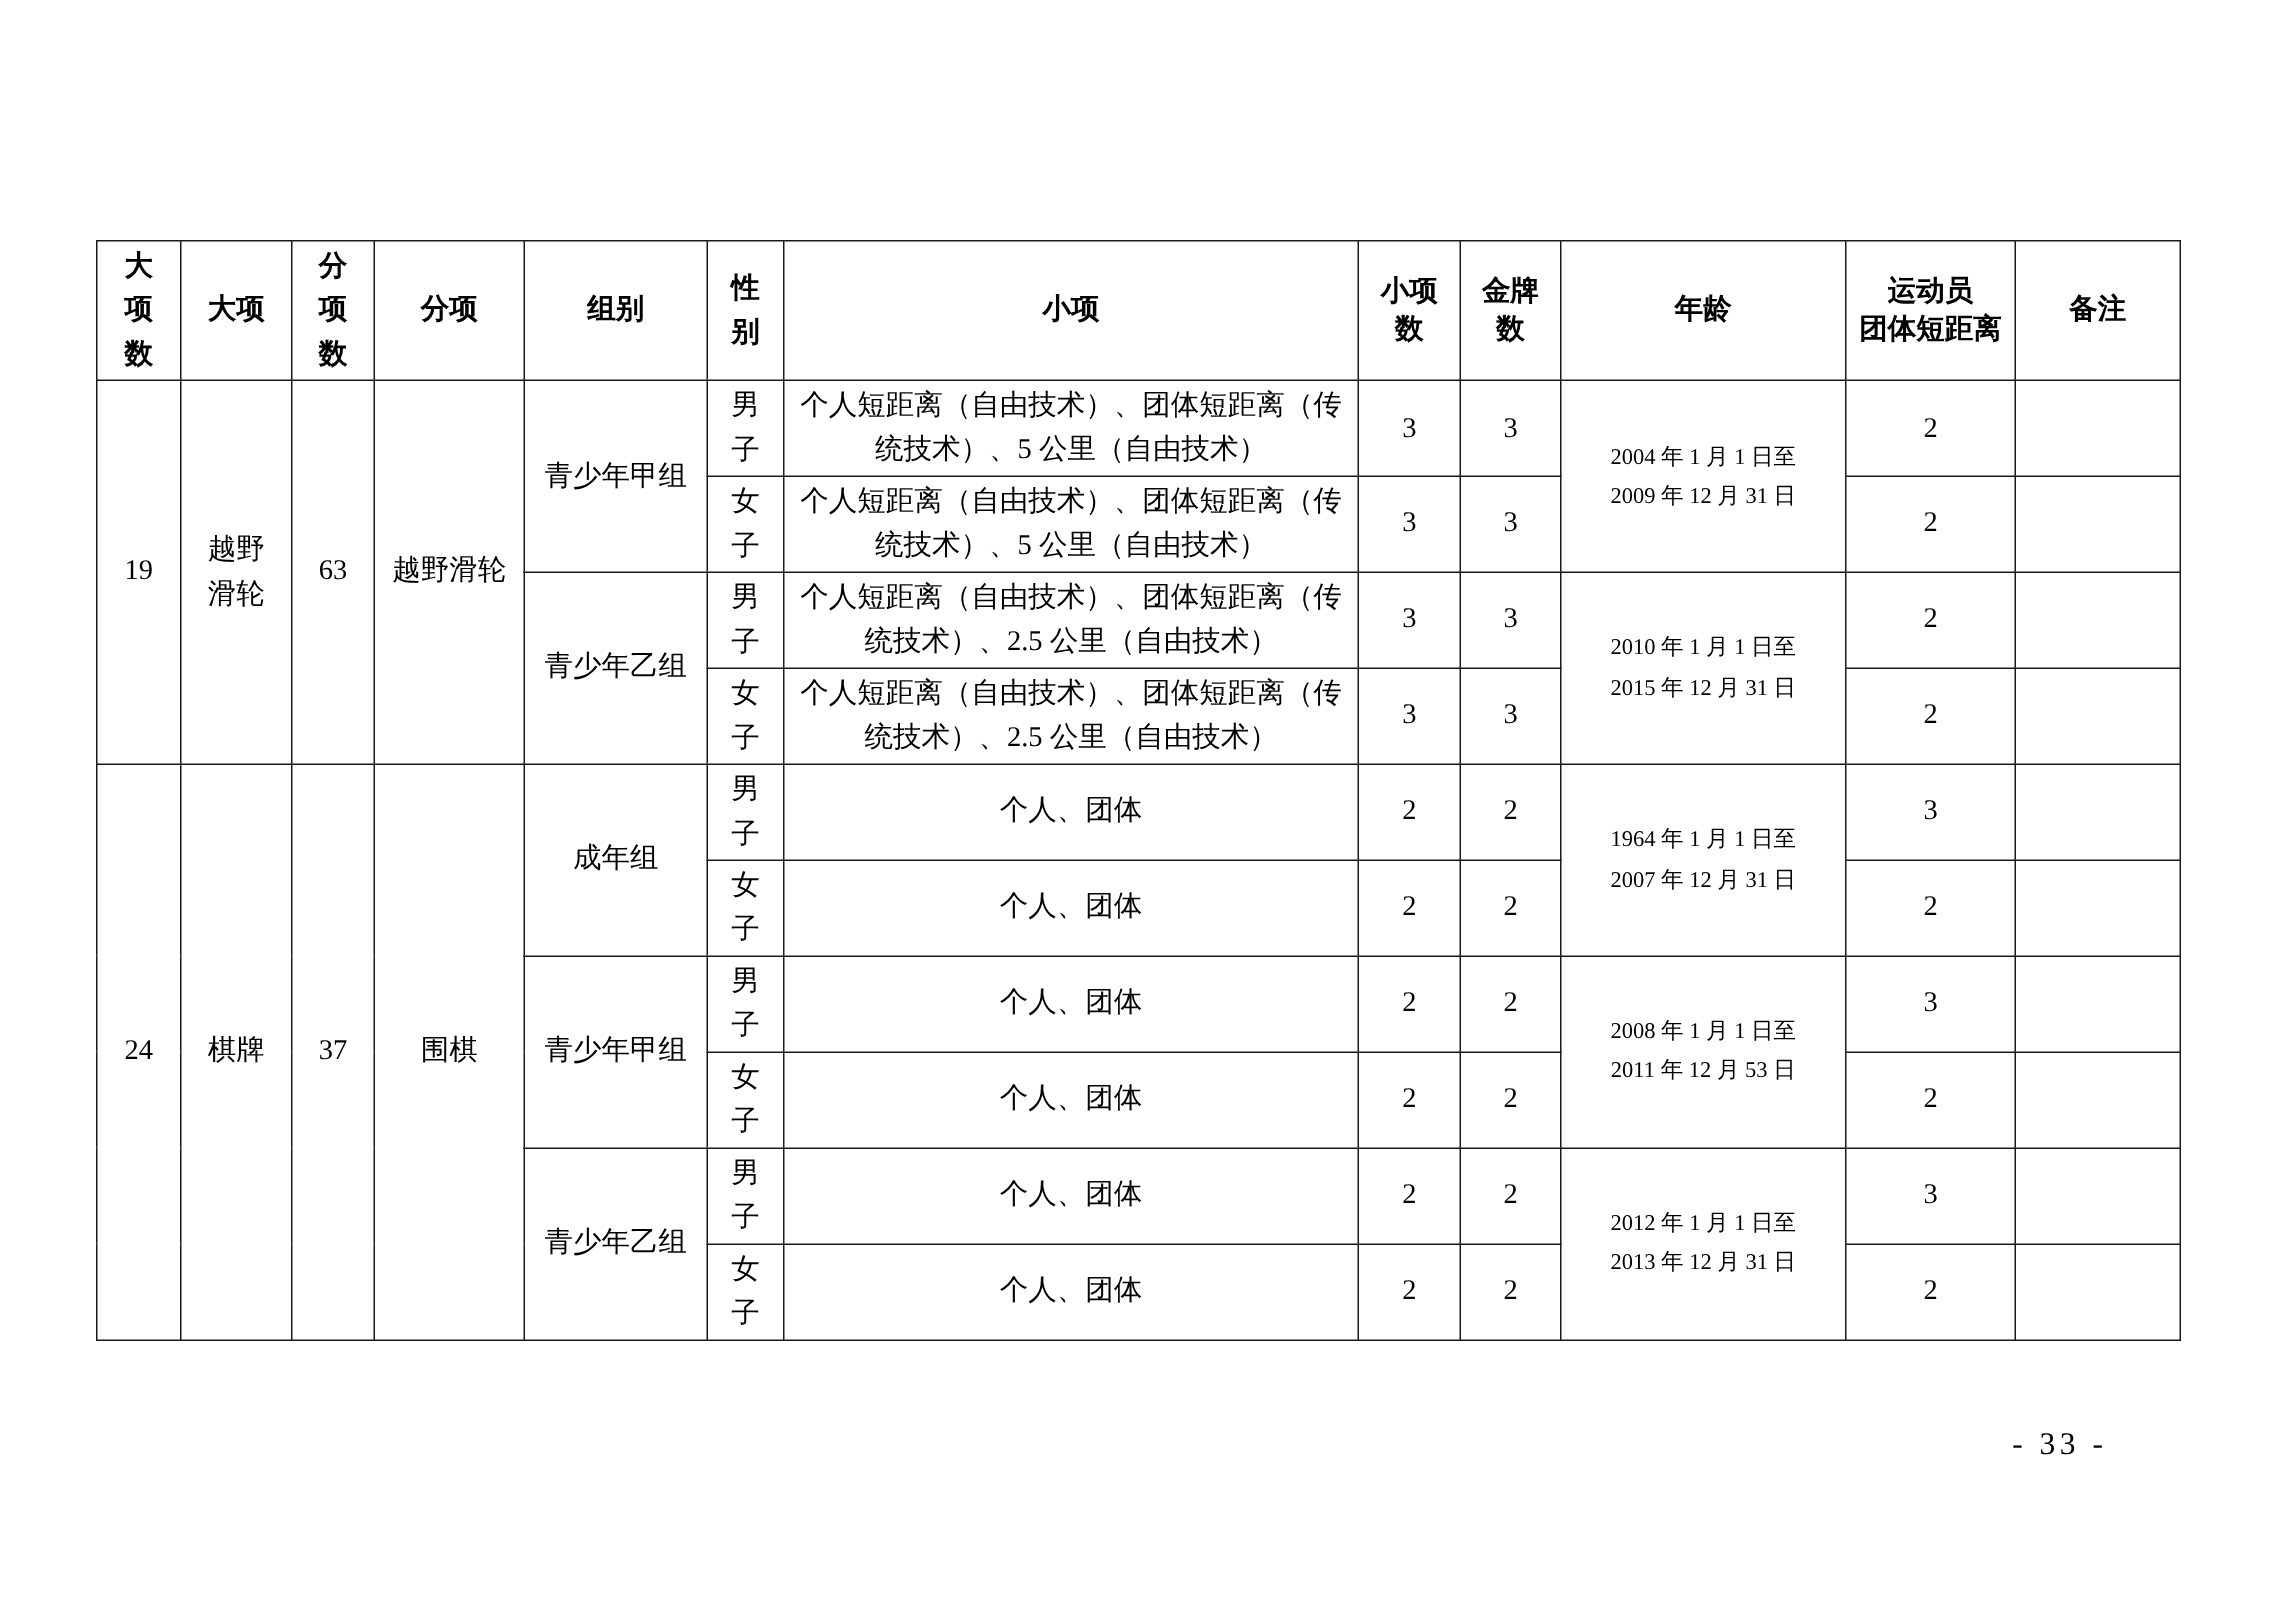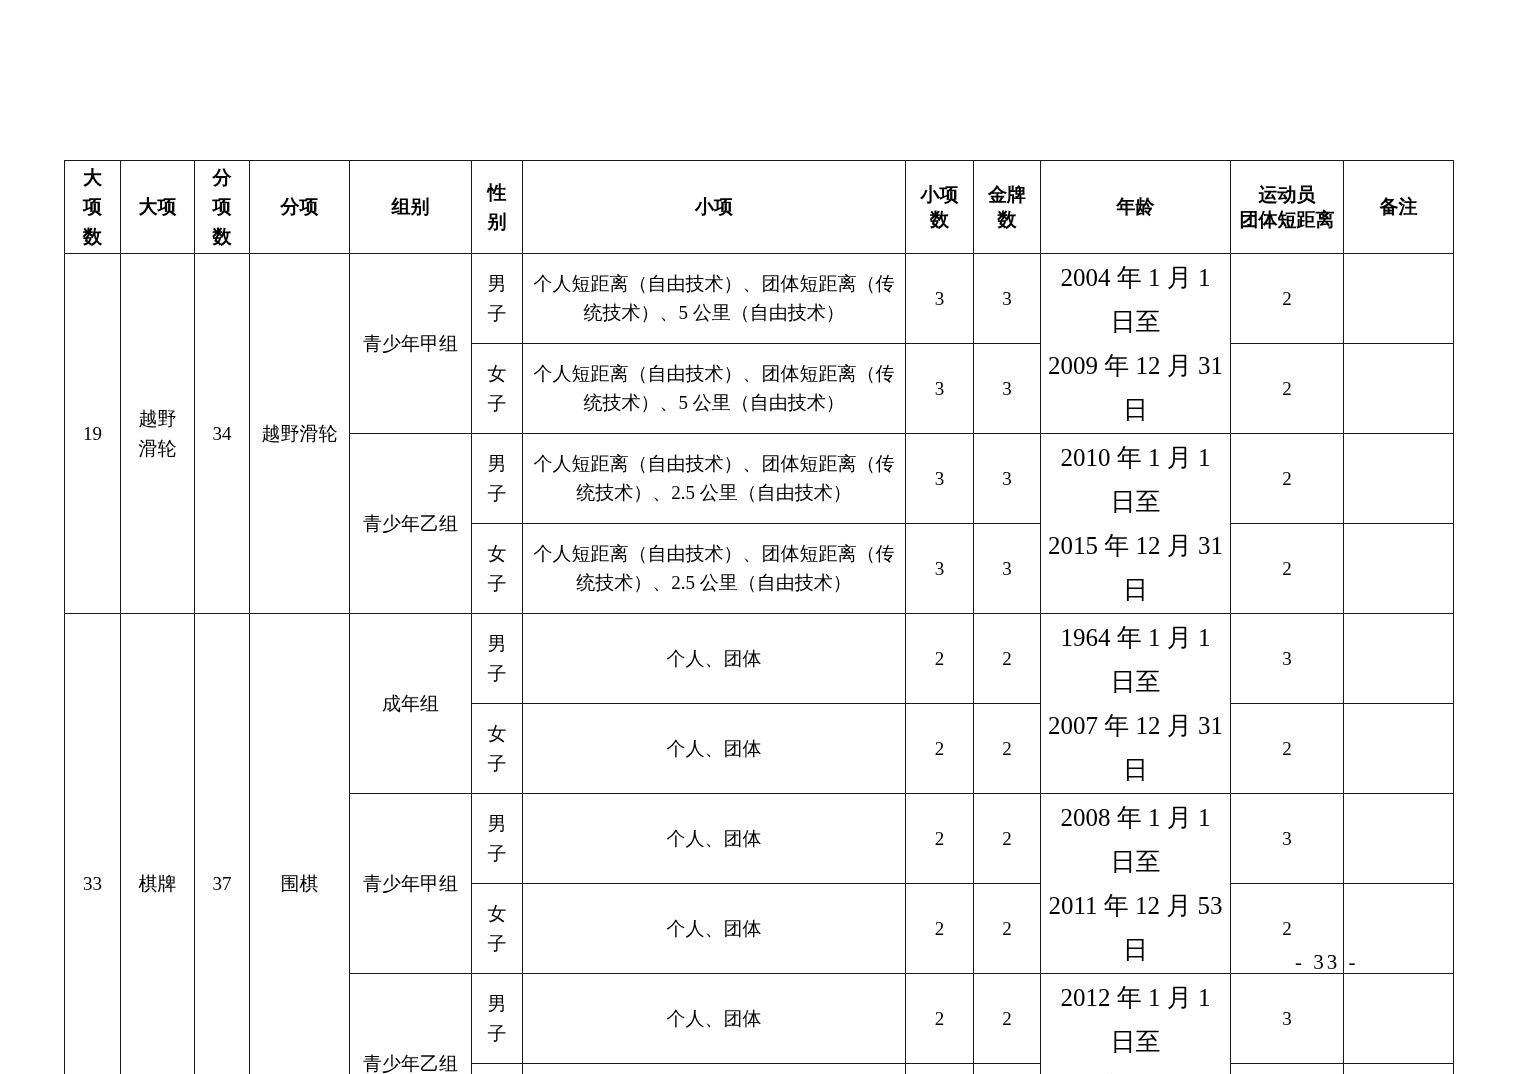--- a/index.html
+++ b/index.html
@@ -51,28 +51,28 @@
   .stack2 {
     display: inline-block;
     width: 2.3em;
     word-break: break-all;
     line-height: 1.55;
   }
   td.events { line-height: 1.5; padding: 2px 6px; }
   td.age {
     white-space: pre-line;
     line-height: 1.75;
-    font-size: 25px;
+    font-size: 15px;
   }
   .page-num {
     position: absolute;
     left: 1295px;
     top: 950px;
     width: 110px;
-    text-align: left;
+    text-align: right;
     font-size: 21px;
     letter-spacing: 3px;
     font-family: "Liberation Serif", "DejaVu Serif", serif;
   }
 </style>
 </head>
 <body>
 
 <div class="sheet">
 
@@ -107,21 +107,21 @@
 数</th>
       <th>年龄</th>
       <th>运动员
 团体短距离</th>
       <th>备注</th>
     </tr>
 
     <tr class="r62">
       <td rowspan="4">19</td>
       <td rowspan="4"><span class="stack2">越野滑轮</span></td>
-      <td rowspan="4">34</td>
+      <td rowspan="4">63</td>
       <td rowspan="4">越野滑轮</td>
       <td rowspan="2">青少年甲组</td>
       <td><span class="stack1">男子</span></td>
       <td class="events">个人短距离（自由技术）、团体短距离（传统技术）、5 公里（自由技术）</td>
       <td>3</td>
       <td>3</td>
       <td rowspan="2" class="age">2004 年 1 月 1 日至
 2009 年 12 月 31 日</td>
       <td>2</td>
       <td></td>
@@ -151,21 +151,21 @@
     <tr class="r62">
       <td><span class="stack1">女子</span></td>
       <td class="events">个人短距离（自由技术）、团体短距离（传统技术）、2.5 公里（自由技术）</td>
       <td>3</td>
       <td>3</td>
       <td>2</td>
       <td></td>
     </tr>
 
     <tr class="r61">
-      <td rowspan="6">33</td>
+      <td rowspan="6">24</td>
       <td rowspan="6">棋牌</td>
       <td rowspan="6">37</td>
       <td rowspan="6">围棋</td>
       <td rowspan="2">成年组</td>
       <td><span class="stack1">男子</span></td>
       <td class="events">个人、团体</td>
       <td>2</td>
       <td>2</td>
       <td rowspan="2" class="age">1964 年 1 月 1 日至
 2007 年 12 月 31 日</td>

